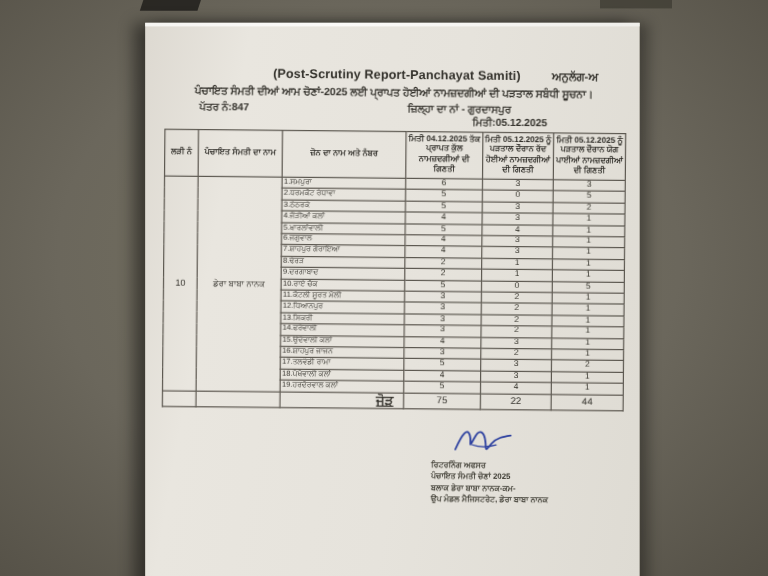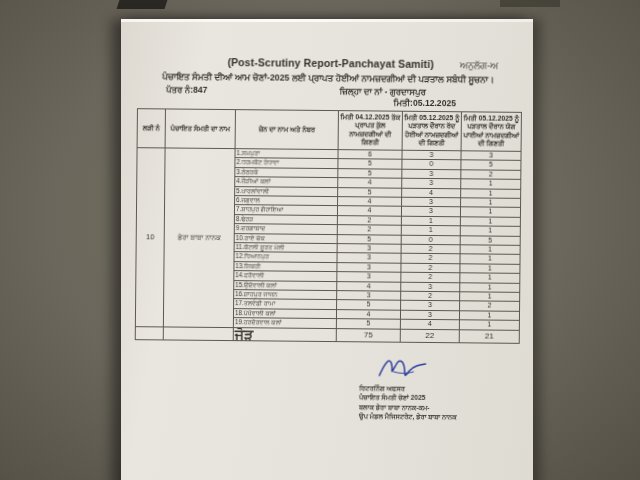--- a/index.html
+++ b/index.html
@@ -17,41 +17,41 @@
     margin-top:14px;
   }
   .paper::before{content:"";position:absolute;left:0;top:0;width:100%;height:3px;background:linear-gradient(90deg,#f6f5f2,#fbfaf8 40%,#efeeea);}
   .doc{
     position:absolute;left:0;top:0;width:100%;height:100%;
     transform:rotate(0.55deg);transform-origin:50% 40%;
     color:#33312b;filter:blur(0.15px);
   }
   .hdr-line1{display:flex;justify-content:flex-end;align-items:baseline;margin:38px 14px 0 14px;}
   .title-en{font-size:10.5px;font-weight:bold;letter-spacing:.1px;margin-right:26px;}
-  .annexure{font-size:9.5px;font-weight:normal;margin-right:22px;}
+  .annexure{font-size:9.5px;font-weight:bold;margin-right:22px;}
   .hdr-line2{text-align:center;font-size:8.8px;font-weight:bold;margin-top:3px;padding:0 10px;}
   .hdr-line3{display:flex;align-items:baseline;margin:2px 16px 0 16px;font-size:8.6px;font-weight:bold;}
   .letter-no{flex:0 0 auto;padding-left:28px;}
   .district{flex:1;text-align:center;padding-left:40px;}
   .hdr-line4{text-align:right;font-size:8.6px;font-weight:bold;margin:0 78px 2px 0;}
   table.nom{
     border-collapse:collapse;table-layout:fixed;
     margin-left:15px;width:384px;
   }
   table.nom td, table.nom th{
     border:1px solid #5c5850;
     padding:0 1px;overflow:hidden;white-space:nowrap;
   }
   th{font-size:6.8px;font-weight:bold;text-align:center;white-space:normal !important;line-height:1.25;padding:2px 1px !important;vertical-align:middle;color:#2e2c27;}
   .c-serial{font-size:7.5px;text-align:center;vertical-align:middle;}
   .c-samiti{font-size:7px;text-align:center;vertical-align:middle;white-space:normal !important;}
   .c-zone{font-size:6.3px;text-align:left;height:8.4px;line-height:8.4px;color:#3a3832;}
   .c-num{font-size:7px;text-align:center;height:8.4px;line-height:8.4px;color:#333129;}
   .totals-row td{height:12px;line-height:12px;}
-  .c-total-label{font-size:14px;font-weight:bold;padding-right:8px !important;text-decoration:underline;}
+  .c-total-label{font-size:11px;font-weight:bold;text-align:right;padding-right:8px !important;text-decoration:underline;}
   .c-total{font-size:8px;font-weight:normal;text-align:center;}
   .footer{margin:13px 0 0 240px;width:170px;}
   .sig{margin-left:14px;height:24px;}
   .f-line{font-size:6.6px;line-height:9.5px;color:#3a382f;font-weight:bold;}
 </style>
 </head>
 <body>
 
 <div class="corner-shade-tl"></div>
 <div class="corner-shade-tr"></div>
@@ -210,21 +210,21 @@
             <td class="c-num">1</td>
           </tr>
         </tbody>
       <tfoot>
         <tr class="totals-row">
           <td></td>
           <td></td>
           <td class="c-total-label">ਜੋੜ</td>
           <td class="c-total">75</td>
           <td class="c-total">22</td>
-          <td class="c-total">21</td>
+          <td class="c-total">44</td>
         </tr>
       </tfoot>
     </table>
 
     <div class="footer">
       <svg class="sig" width="70" height="24" viewBox="0 0 70 24">
         <path d="M6 20 C 12 6, 16 2, 18 8 C 20 14, 16 21, 22 10 C 26 2, 30 5, 31 13 C 32 19, 30 23, 36 15 C 40 10, 46 9, 52 8" fill="none" stroke="#2b3f9f" stroke-width="1.5" stroke-linecap="round"></path>
         <path d="M20 16 C 26 18, 33 18, 40 16" fill="none" stroke="#2b3f9f" stroke-width="1" stroke-linecap="round"></path>
       </svg>
       <div class="f-line">ਰਿਟਰਨਿੰਗ ਅਫਸਰ</div>

